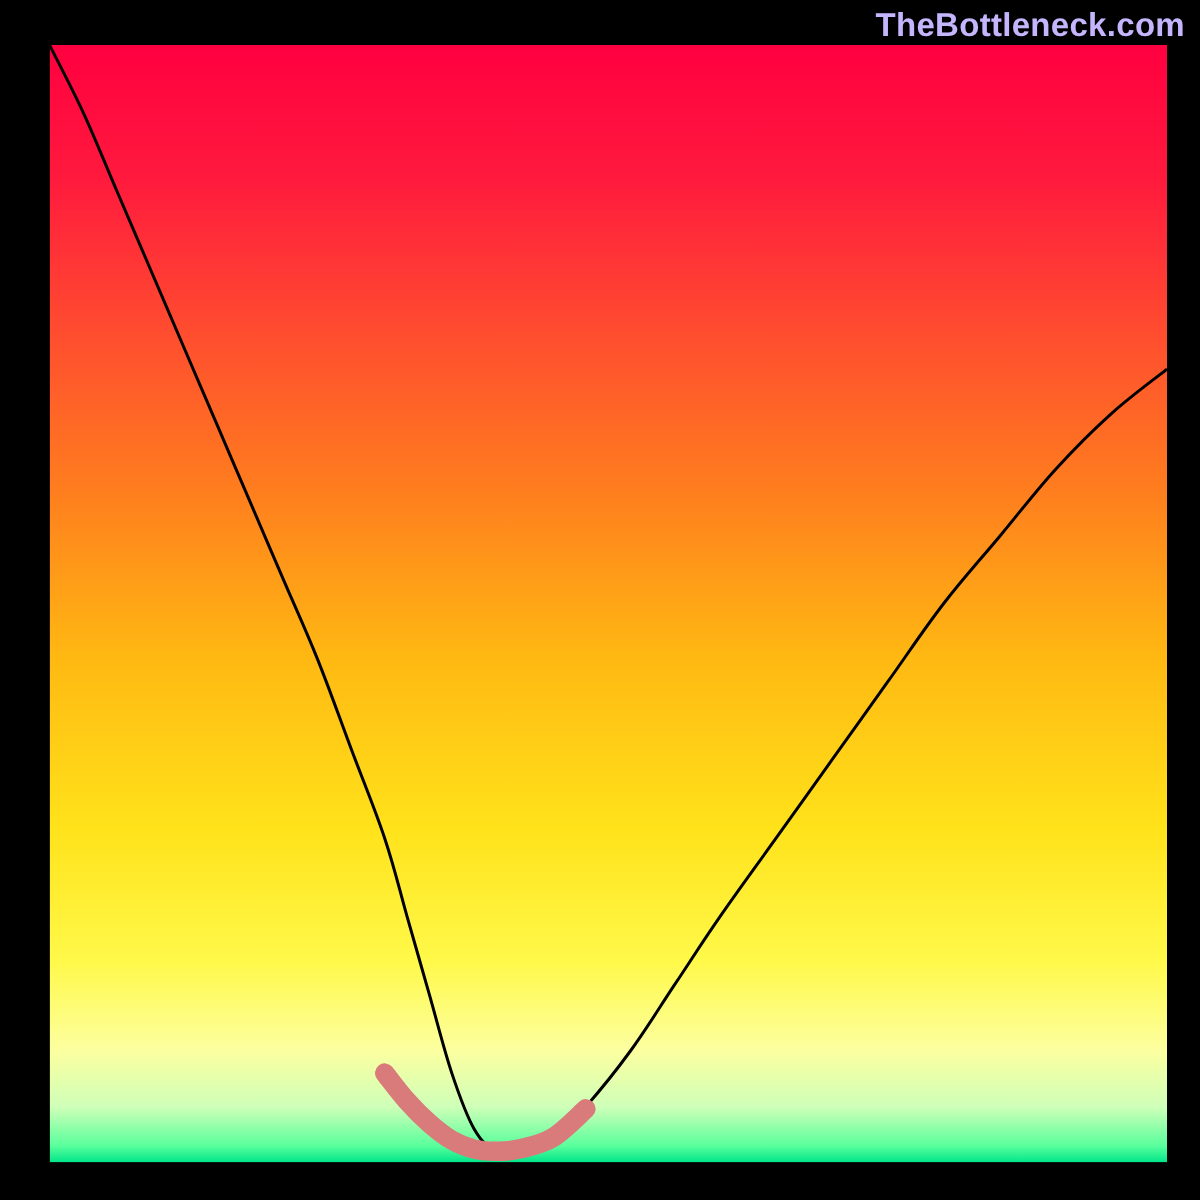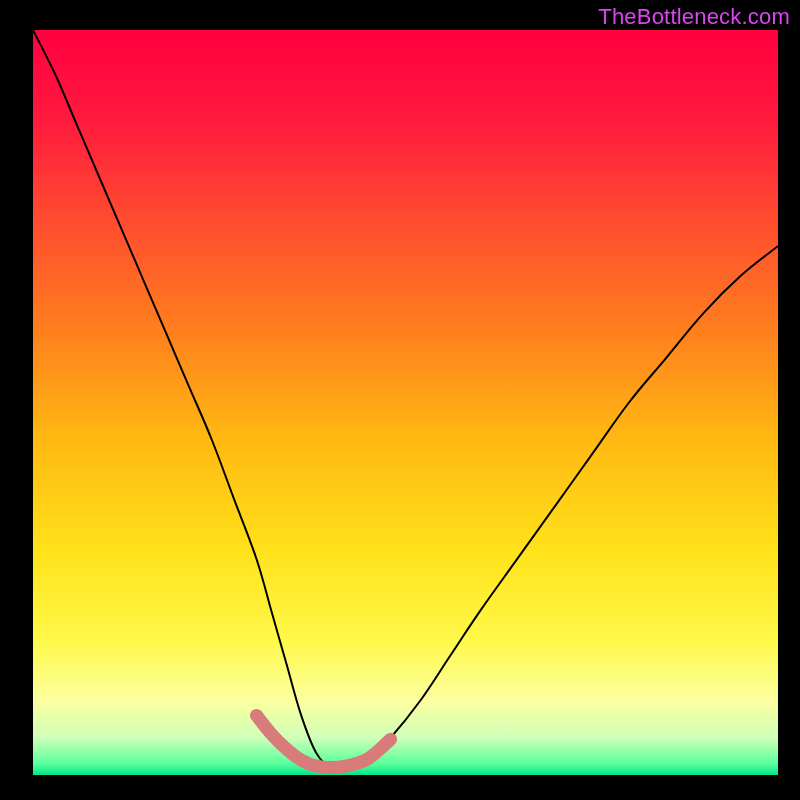--- a/index.html
+++ b/index.html
@@ -24,23 +24,23 @@
     left: 33px;
     top: 30px;
     width: 745px;
     height: 745px;
     overflow: hidden;
   }
   .watermark {
     position: absolute;
     top: 4px;
     right: 10px;
-    color: #d946ef;
+    color: #c4b5fd;
     font-size: 22px;
-    font-weight: 400;
+    font-weight: 700;
     letter-spacing: 0.2px;
     z-index: 5;
   }
   svg {
     display: block;
   }
 </style>
 </head>
 <body>
 

